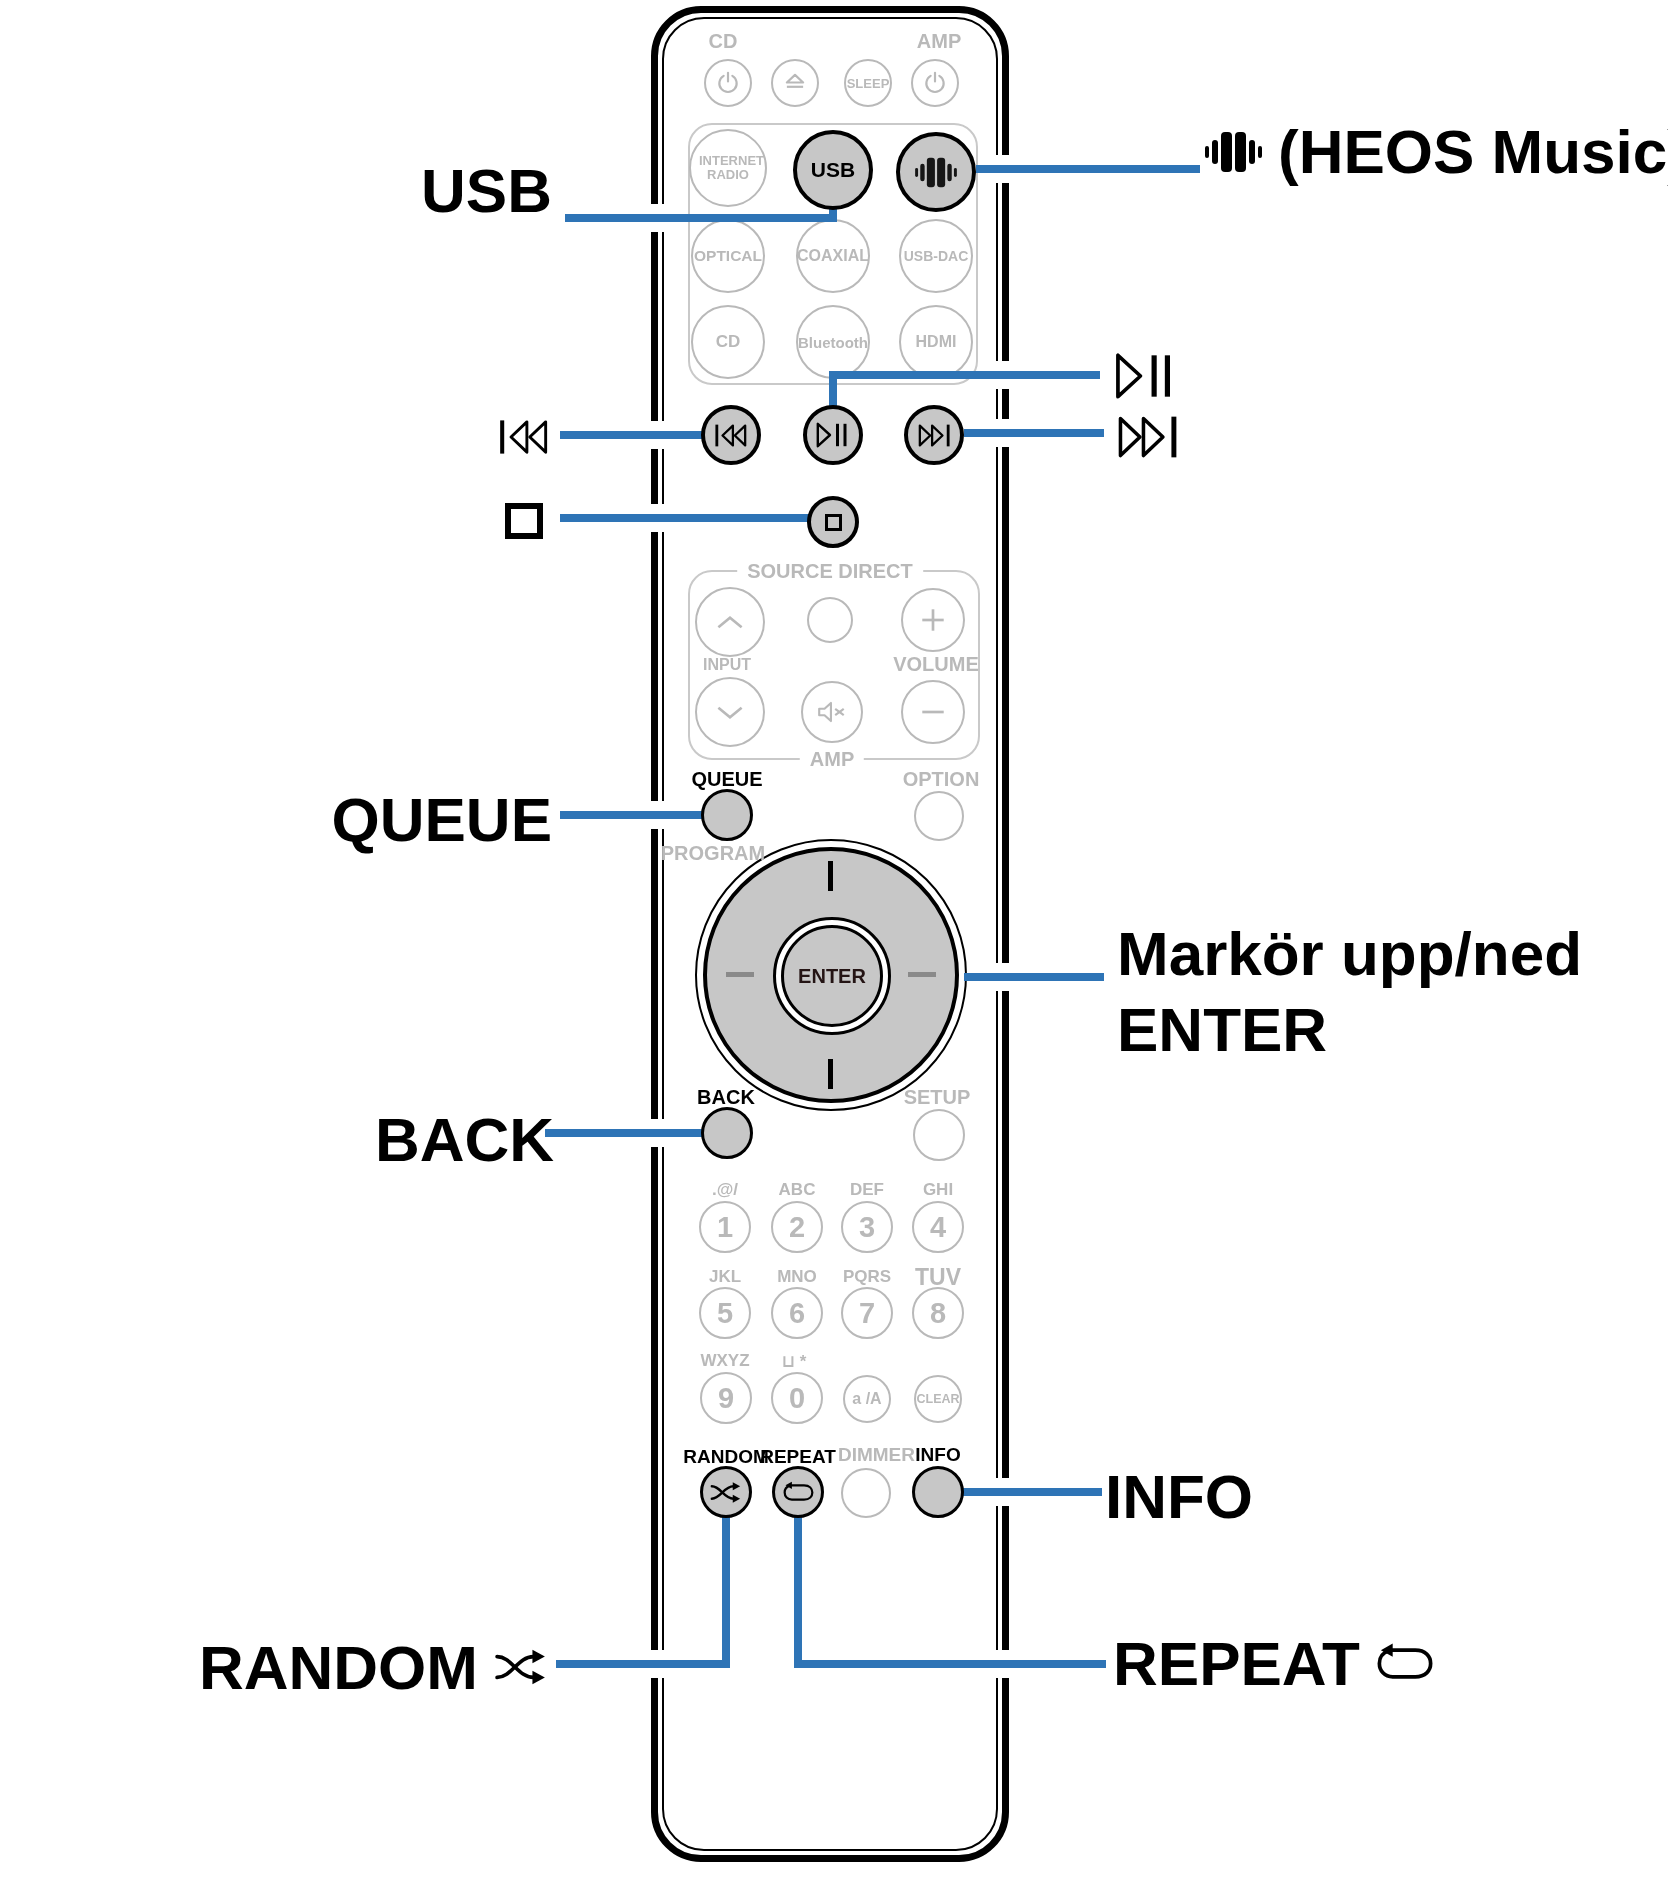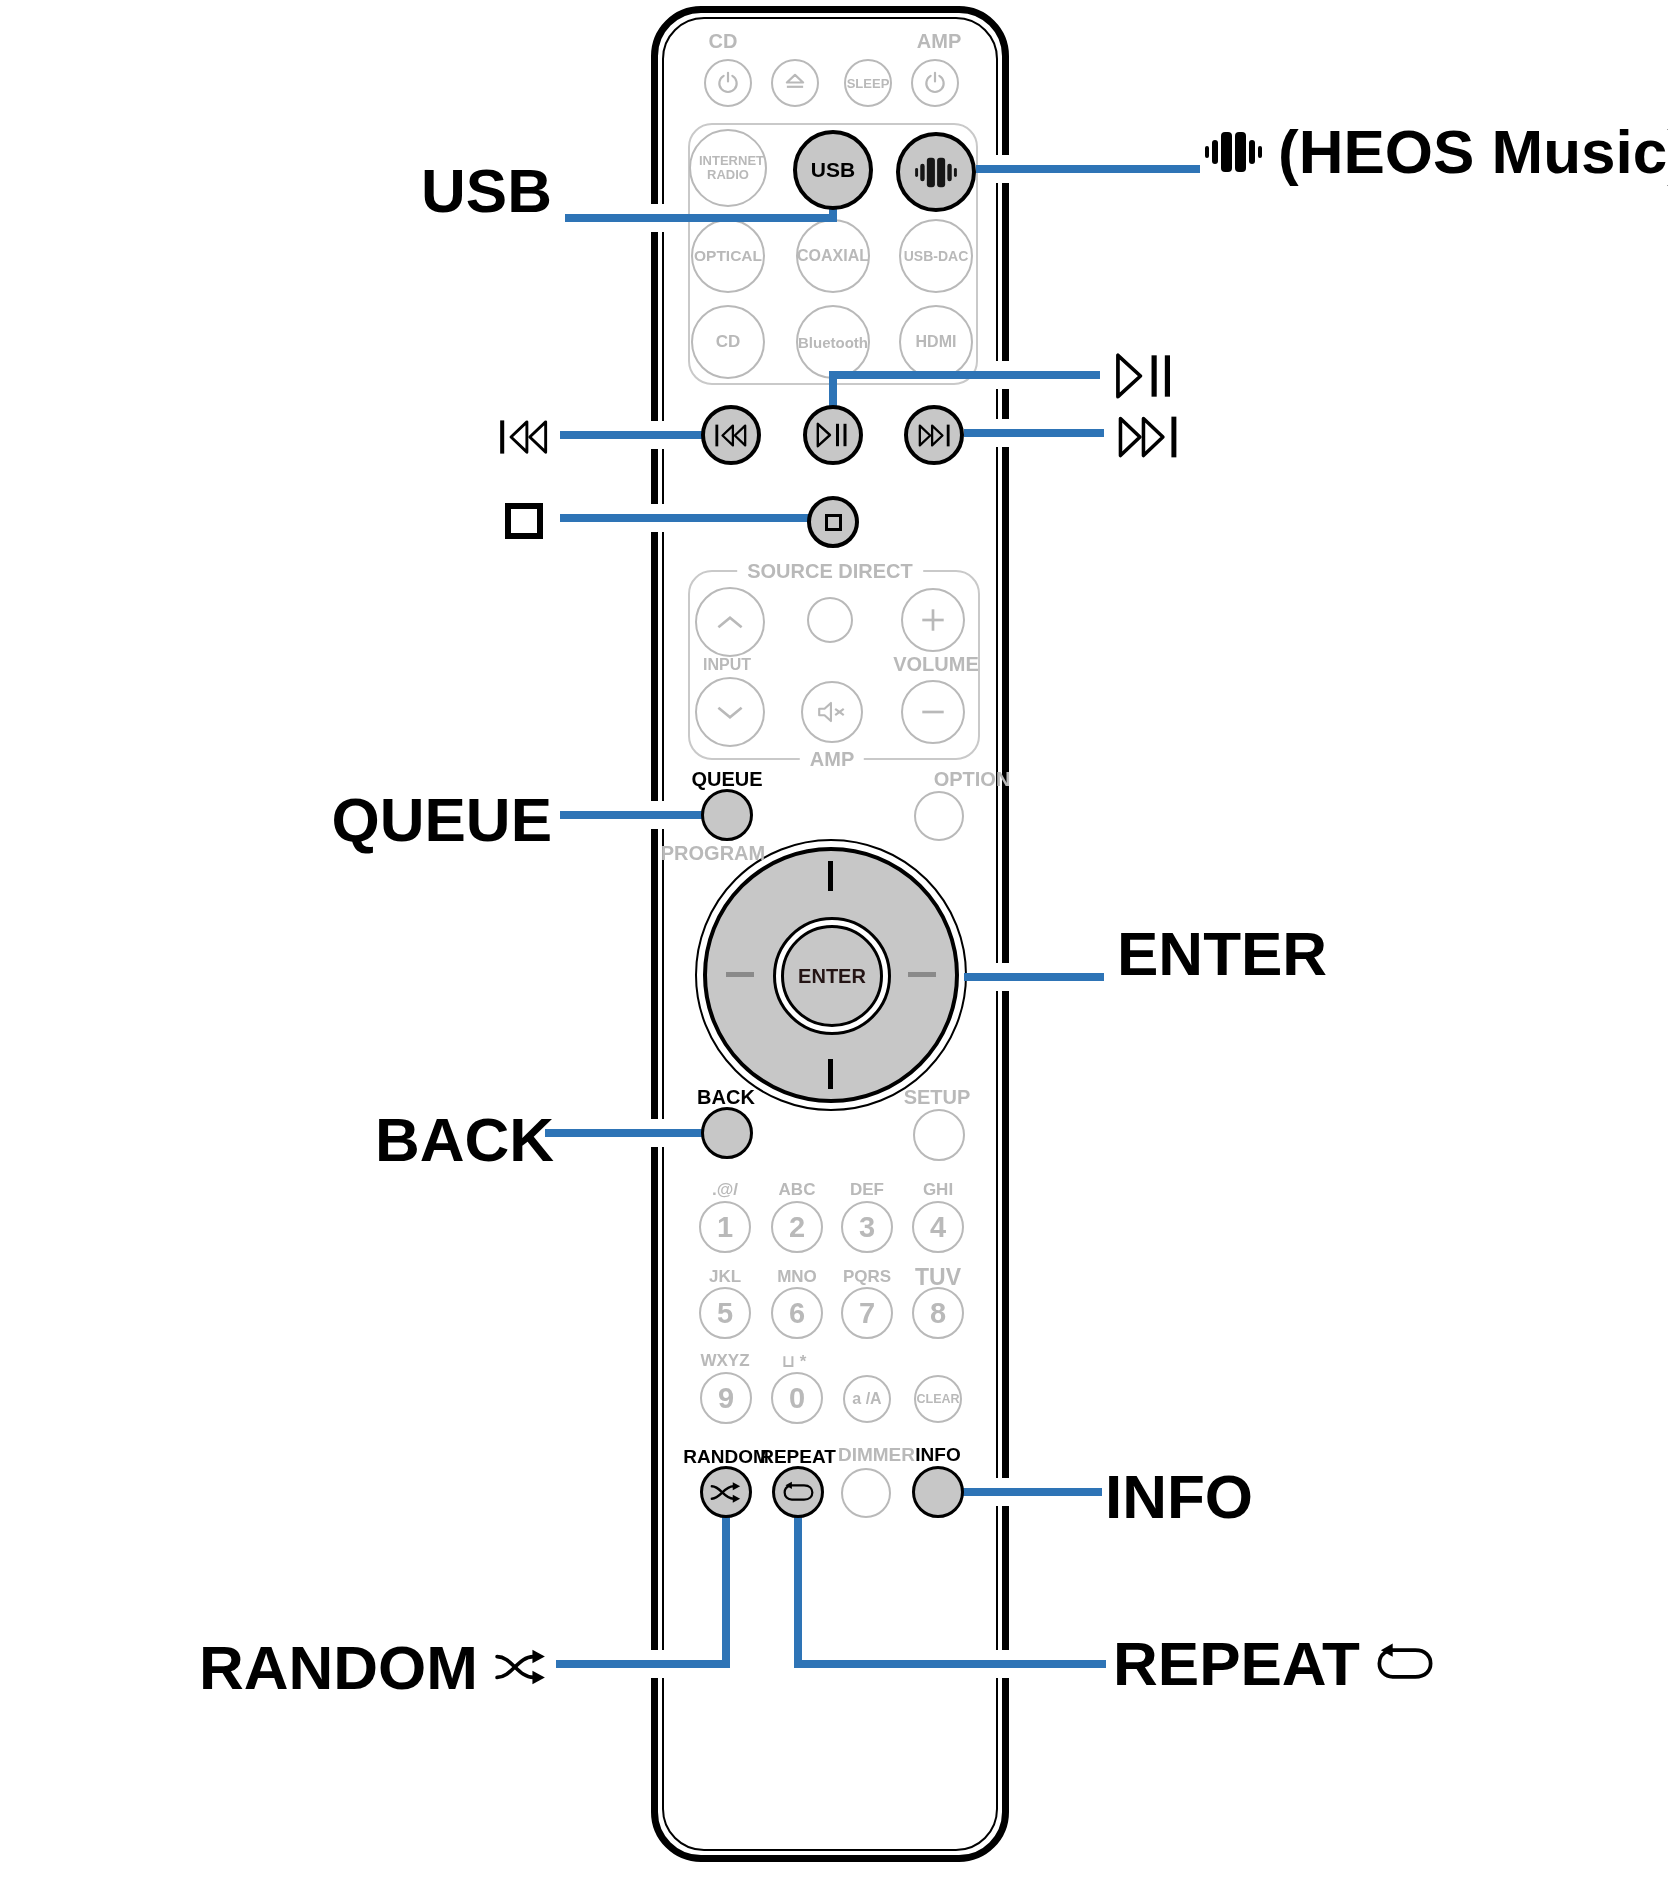--- a/index.html
+++ b/index.html
@@ -168,21 +168,21 @@
       <svg width="30" height="30" viewBox="0 0 28 28" stroke="#b9b9b9" stroke-width="2.5">
         <line x1="4" y1="14" x2="24" y2="14"></line>
       </svg>
     </span>
   </div>
   <div class="lbl onborder" style="left:832px;top:759px;font-size:20px;z-index:2;">AMP</div>
 
   <div class="lbl blk" style="left:727px;top:779px;font-size:20px;z-index:6;">QUEUE</div>
   <div class="circle gray sm" style="left:701px;top:789px;width:52px;height:52px;"></div>
   <div class="lbl" style="left:713px;top:853px;font-size:20px;">PROGRAM</div>
-  <div class="lbl" style="left:972px;top:779px;font-size:20px;">OPTION</div>
+  <div class="lbl" style="left:941px;top:779px;font-size:20px;">OPTION</div>
   <div class="circle light" style="left:914px;top:791px;width:50px;height:50px;"></div>
 
   <div class="circle" style="left:695px;top:839px;width:272px;height:272px;border:2px solid #000;z-index:2;"></div>
   <div class="circle" style="left:703px;top:847px;width:256px;height:256px;border:4px solid #000;background:var(--bg-gray);z-index:2;"></div>
   <div class="abs" style="left:828px;top:861px;width:5px;height:30px;background:#000;z-index:3;"></div>
   <div class="abs" style="left:828px;top:1059px;width:5px;height:30px;background:#000;z-index:3;"></div>
   <div class="abs" style="left:726px;top:972px;width:28px;height:5px;background:#8a8a8a;z-index:3;"></div>
   <div class="abs" style="left:908px;top:972px;width:28px;height:5px;background:#8a8a8a;z-index:3;"></div>
   <div class="circle" style="left:773px;top:917px;width:118px;height:118px;border:3px solid #000;background:#fff;z-index:3;">
     <div class="circle" style="left:5px;top:5px;width:102px;height:102px;border:3px solid #000;background:var(--bg-gray);
@@ -313,20 +313,21 @@
       <path d="M20,2.5 L9,13 L20,23.5 Z" fill="none" stroke="#000" stroke-width="2" stroke-linejoin="round"></path>
       <path d="M33,2.5 L22,13 L33,23.5 Z" fill="none" stroke="#000" stroke-width="2" stroke-linejoin="round"></path>
     </svg>
   </div>
 
   <div class="callout" style="left:505px;top:503px;width:38px;height:36px;border:6px solid #000;box-sizing:border-box;"></div>
 
   <div class="callout rightal" style="left:252px;top:784px;width:300px;">QUEUE</div>
 
   <div class="callout" style="left:1117px;top:916px;line-height:76px;">
+    <div>Markör upp/ned</div>
     <div>ENTER</div>
   </div>
 
   <div class="callout rightal" style="left:254px;top:1104px;width:300px;">BACK</div>
 
   <div class="callout" style="left:1105px;top:1461px;">INFO</div>
 
   <div class="callout" style="left:140px;top:1634px;width:408px;height:66px;display:flex;align-items:center;justify-content:flex-end;gap:16px;">
     <span>RANDOM</span>
     <span>

